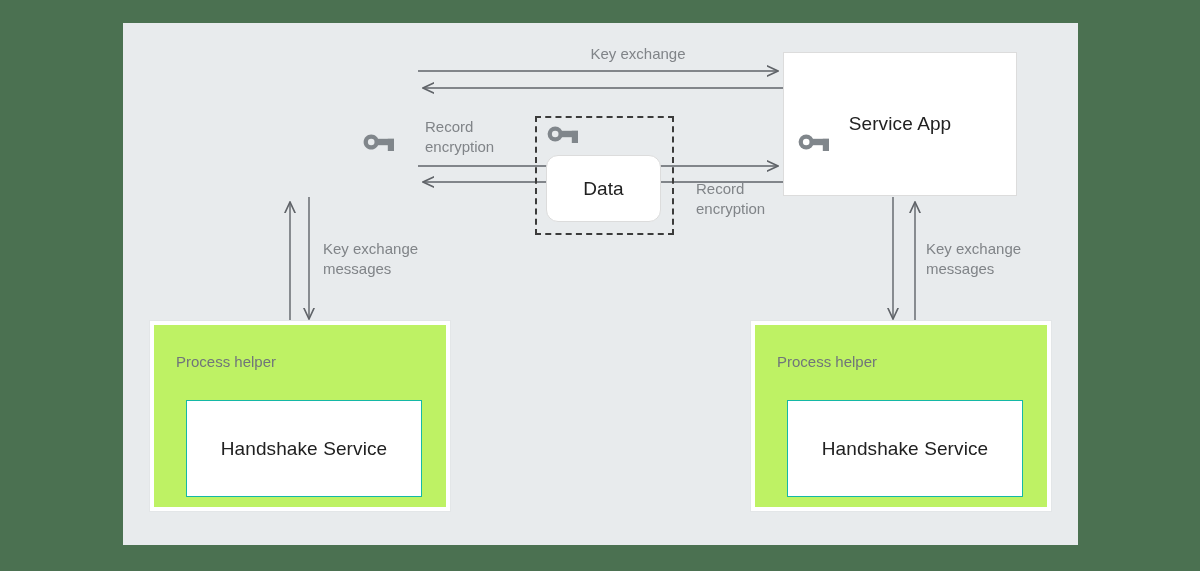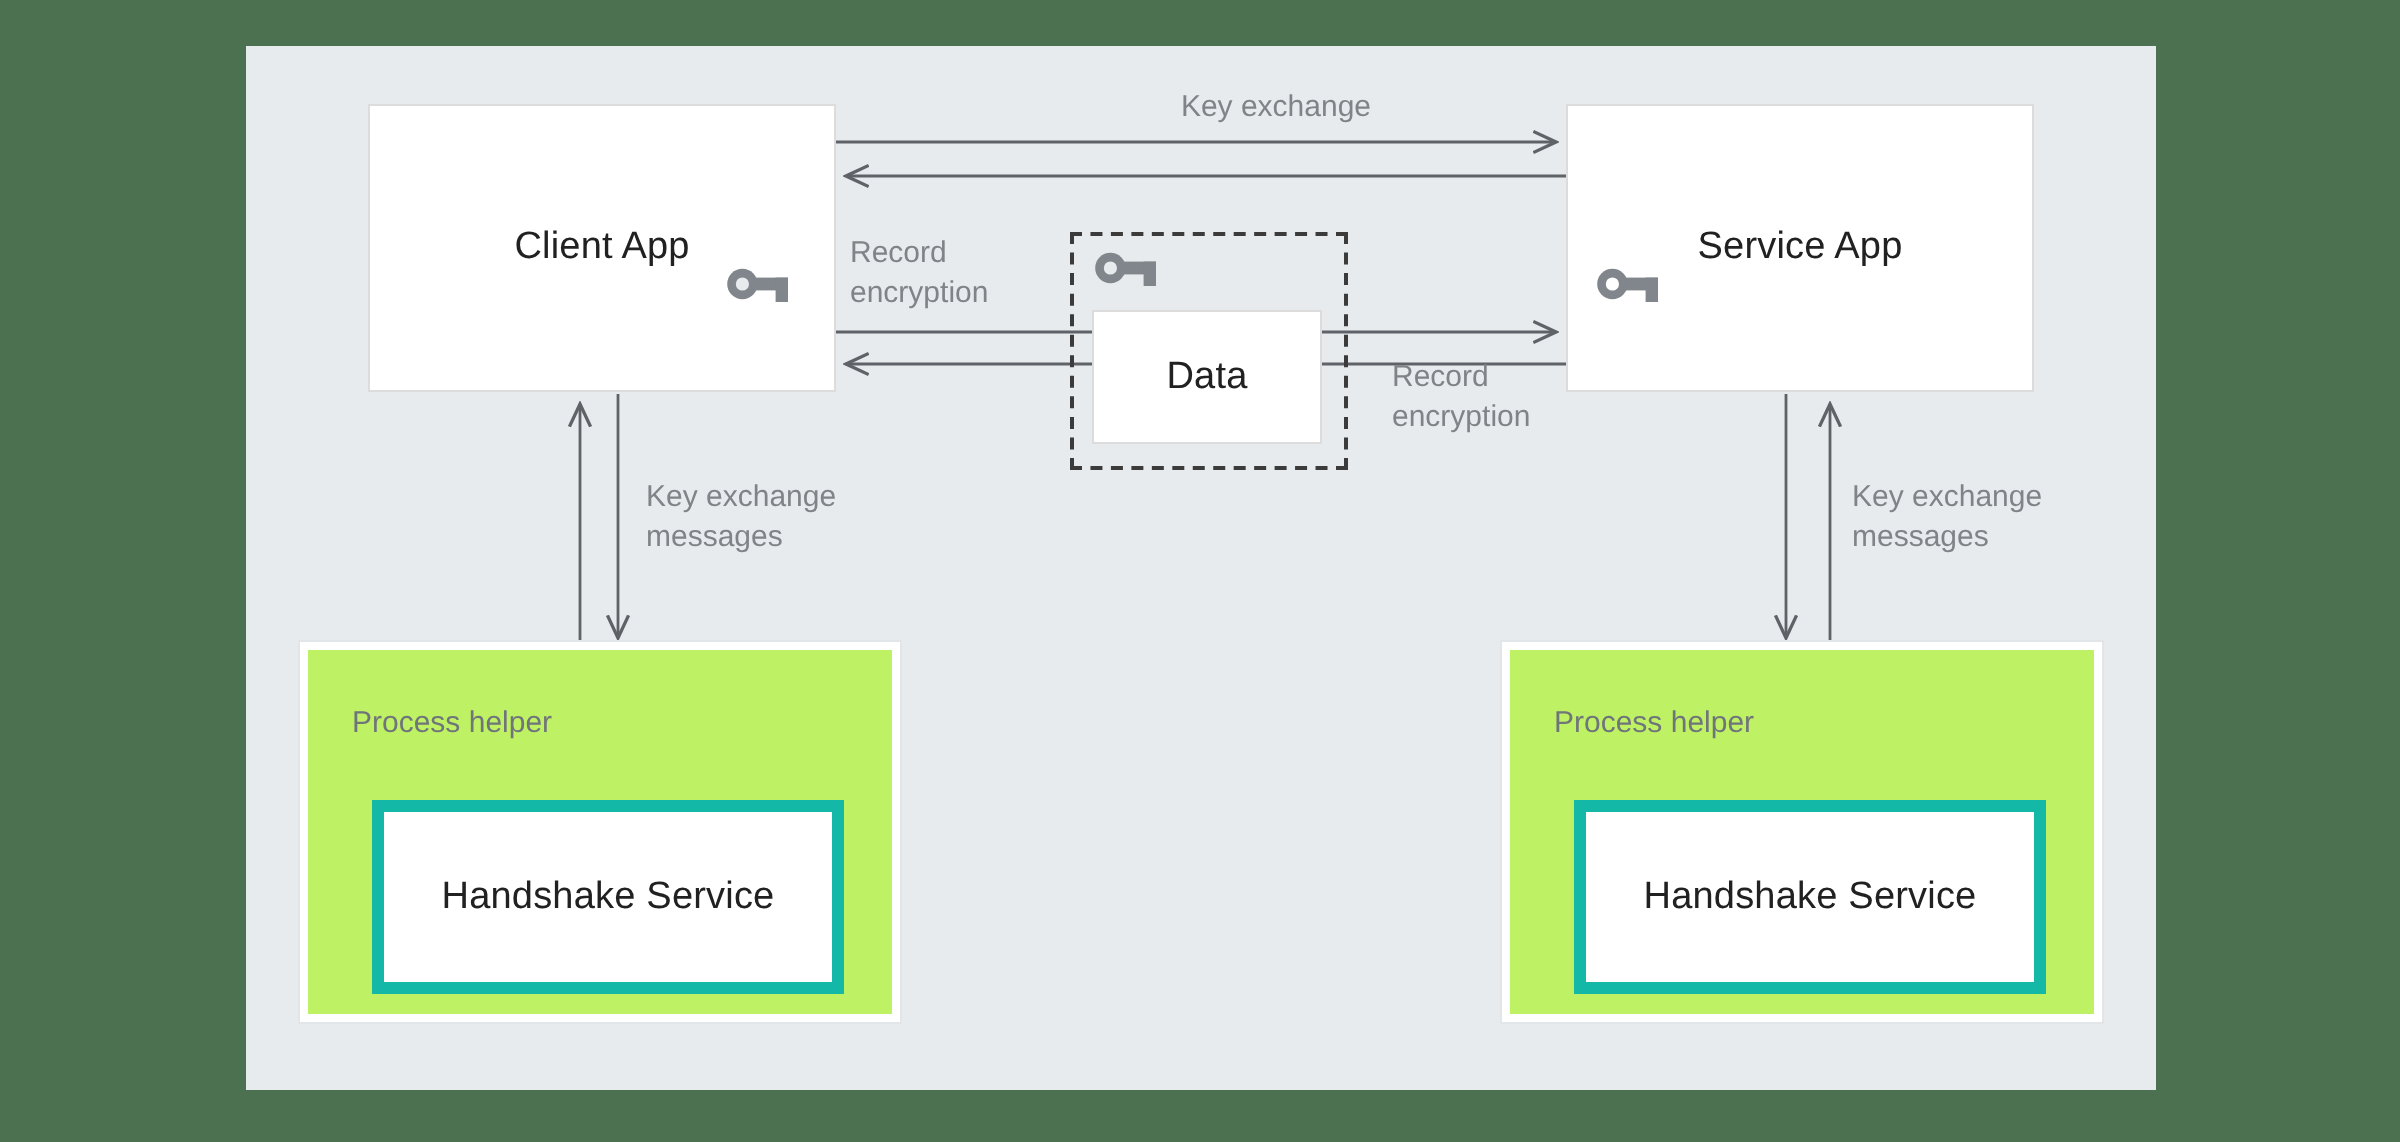--- a/index.html
+++ b/index.html
@@ -90,20 +90,21 @@
     height: 119px;
     box-sizing: border-box;
     border: 2px dashed #3b3b3b;
     background: transparent;
   }
   #data-box {
     left: 423px;
     top: 132px;
     width: 115px;
     height: 67px;
+    border-radius: 12px;
   }
   #data-box .node-label { font-size: 19px; }
 
   
   .helper {
     position: absolute;
     box-sizing: border-box;
     background: #bef264;
     border: 4px solid #ffffff;
     box-shadow: 0 0 0 1px #e3e6e8;
@@ -120,21 +121,21 @@
   }
 
   .service-box {
     position: absolute;
     left: 32px;
     top: 75px;
     width: 236px;
     height: 97px;
     box-sizing: border-box;
     background: #ffffff;
-    border: 6px solid #14b8a6;
+    border: 1px solid #14b8a6;
     display: flex;
     align-items: center;
     justify-content: center;
   }
   .service-box .node-label { font-size: 19px; }
 
   
   .edge-label {
     position: absolute;
     font-size: 15px;
@@ -189,23 +190,20 @@
 
     <div class="edge-label" id="lbl-record-right">Record
 encryption</div>
 
     <div class="edge-label" id="lbl-kx-msgs-left">Key exchange
 messages</div>
 
     <div class="edge-label" id="lbl-kx-msgs-right">Key exchange
 messages</div>
 
-    <div class="node" id="client-app">
-      <span class="node-label">Client App</span>
-    </div>
     <span class="key-icon" id="client-key">
       <svg viewBox="0 0 34 22" width="34" height="22" xmlns="http://www.w3.org/2000/svg">
         <path fill="#80868b" d="M11.2 11c0-4.2-3.4-7.6-7.6-7.6S-4 6.8-4 11s3.4 7.6 7.6 7.6 7.6-3.4 7.6-7.6z" transform="translate(7.6 0)"></path>
         <circle cx="11.2" cy="11" r="3.3" fill="#e8ebed"></circle>
         <rect x="17.5" y="7.8" width="16.5" height="6.4" fill="#80868b"></rect>
         <rect x="27.8" y="7.8" width="6.2" height="12.2" fill="#80868b"></rect>
       </svg>
     </span>
 
     <div class="node" id="server-app">

